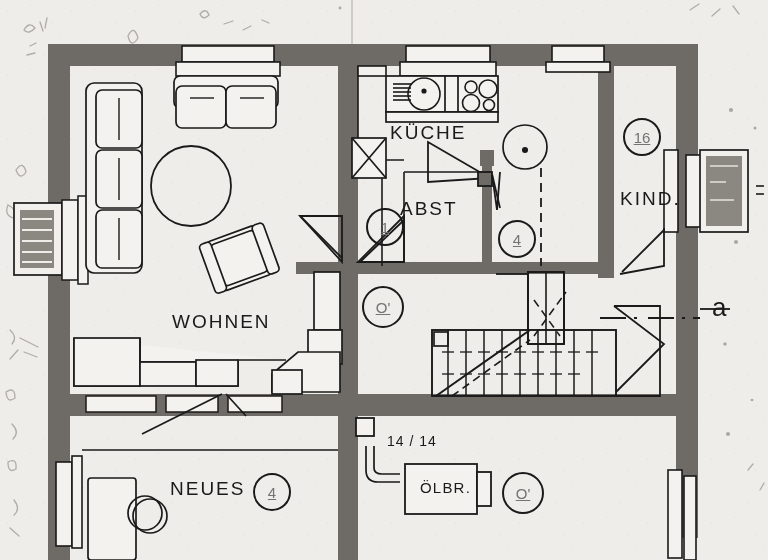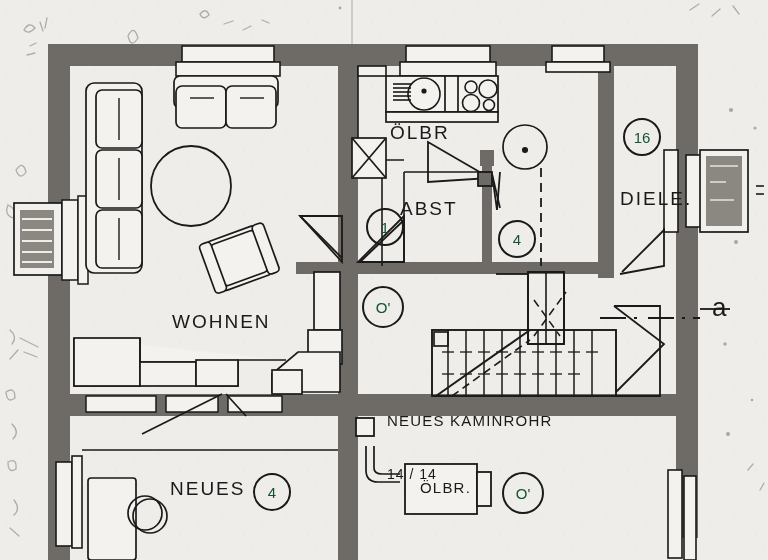--- a/index.html
+++ b/index.html
@@ -6,21 +6,21 @@
   body{font-family:"Liberation Sans",sans-serif;}
   #plan{position:relative;width:768px;height:560px;overflow:hidden;
         background:#efedea;}
   #plan svg{position:absolute;left:0;top:0;}
   .lbl{position:absolute;color:#1a1a1a;letter-spacing:1px;white-space:nowrap;}
   .room-name{font-size:19px;font-weight:400;letter-spacing:2px;}
   .note{font-size:15px;letter-spacing:1.2px;}
   .note2{font-size:14px;letter-spacing:1px;}
   .sect{font-size:26px;}
   .mk{position:absolute;display:flex;align-items:center;justify-content:center;
-      border:2px solid #1a1a1a;border-radius:50%;font-size:15px;color:#14532d;}
+      border:2px solid #1a1a1a;border-radius:50%;font-size:15px;color:#737373;text-decoration:underline;}
   .mk.o{border-width:2px;}
 </style>
 </head>
 <body>
 
 <div id="plan">
 
 <svg width="768" height="560" viewBox="0 0 768 560">
   <defs>
     <pattern id="grain" width="64" height="64" patternUnits="userSpaceOnUse">
@@ -369,27 +369,26 @@
     <rect x="405" y="464" width="72" height="50"></rect>
     <rect x="477" y="472" width="14" height="34"></rect>
   </g>
 
   <g fill="#f4f2ef" stroke="#1a1a1a" stroke-width="1.6">
     <rect x="358" y="66" width="28" height="10"></rect>
   </g>
 </svg>
 
 <div class="lbl room-name" style="left:172px;top:295px;margin-top:16px;">WOHNEN</div>
-<div class="lbl room-name" style="left:390px;top:122px;">ÖLBR</div>
+<div class="lbl room-name" style="left:390px;top:122px;">KÜCHE</div>
 <div class="lbl room-name" style="left:400px;top:198px;">ABST</div>
-<div class="lbl room-name" style="left:620px;top:188px;">DIELE.</div>
+<div class="lbl room-name" style="left:620px;top:188px;">KIND.</div>
 <div class="lbl room-name" style="left:170px;top:478px;">NEUES</div>
 
-<div class="lbl note" style="left:387px;top:412px;">NEUES KAMINROHR</div>
-<div class="lbl note2" style="left:387px;top:433px;margin-top:33px;">14 / 14</div>
+<div class="lbl note2" style="left:387px;top:433px;">14 / 14</div>
 <div class="lbl note" style="left:420px;top:479px;">ÖLBR.</div>
 <div class="lbl sect" style="left:712px;top:292px;">a</div>
 
 <div class="mk" style="left:366px;top:208px;width:34px;height:34px;">1</div>
 <div class="mk" style="left:498px;top:220px;width:34px;height:34px;">4</div>
 <div class="mk" style="left:623px;top:118px;width:34px;height:34px;">16</div>
 <div class="mk" style="left:253px;top:473px;width:34px;height:34px;">4</div>
 <div class="mk o" style="left:362px;top:286px;width:38px;height:38px;">O'</div>
 <div class="mk o" style="left:502px;top:472px;width:38px;height:38px;">O'</div>
 

